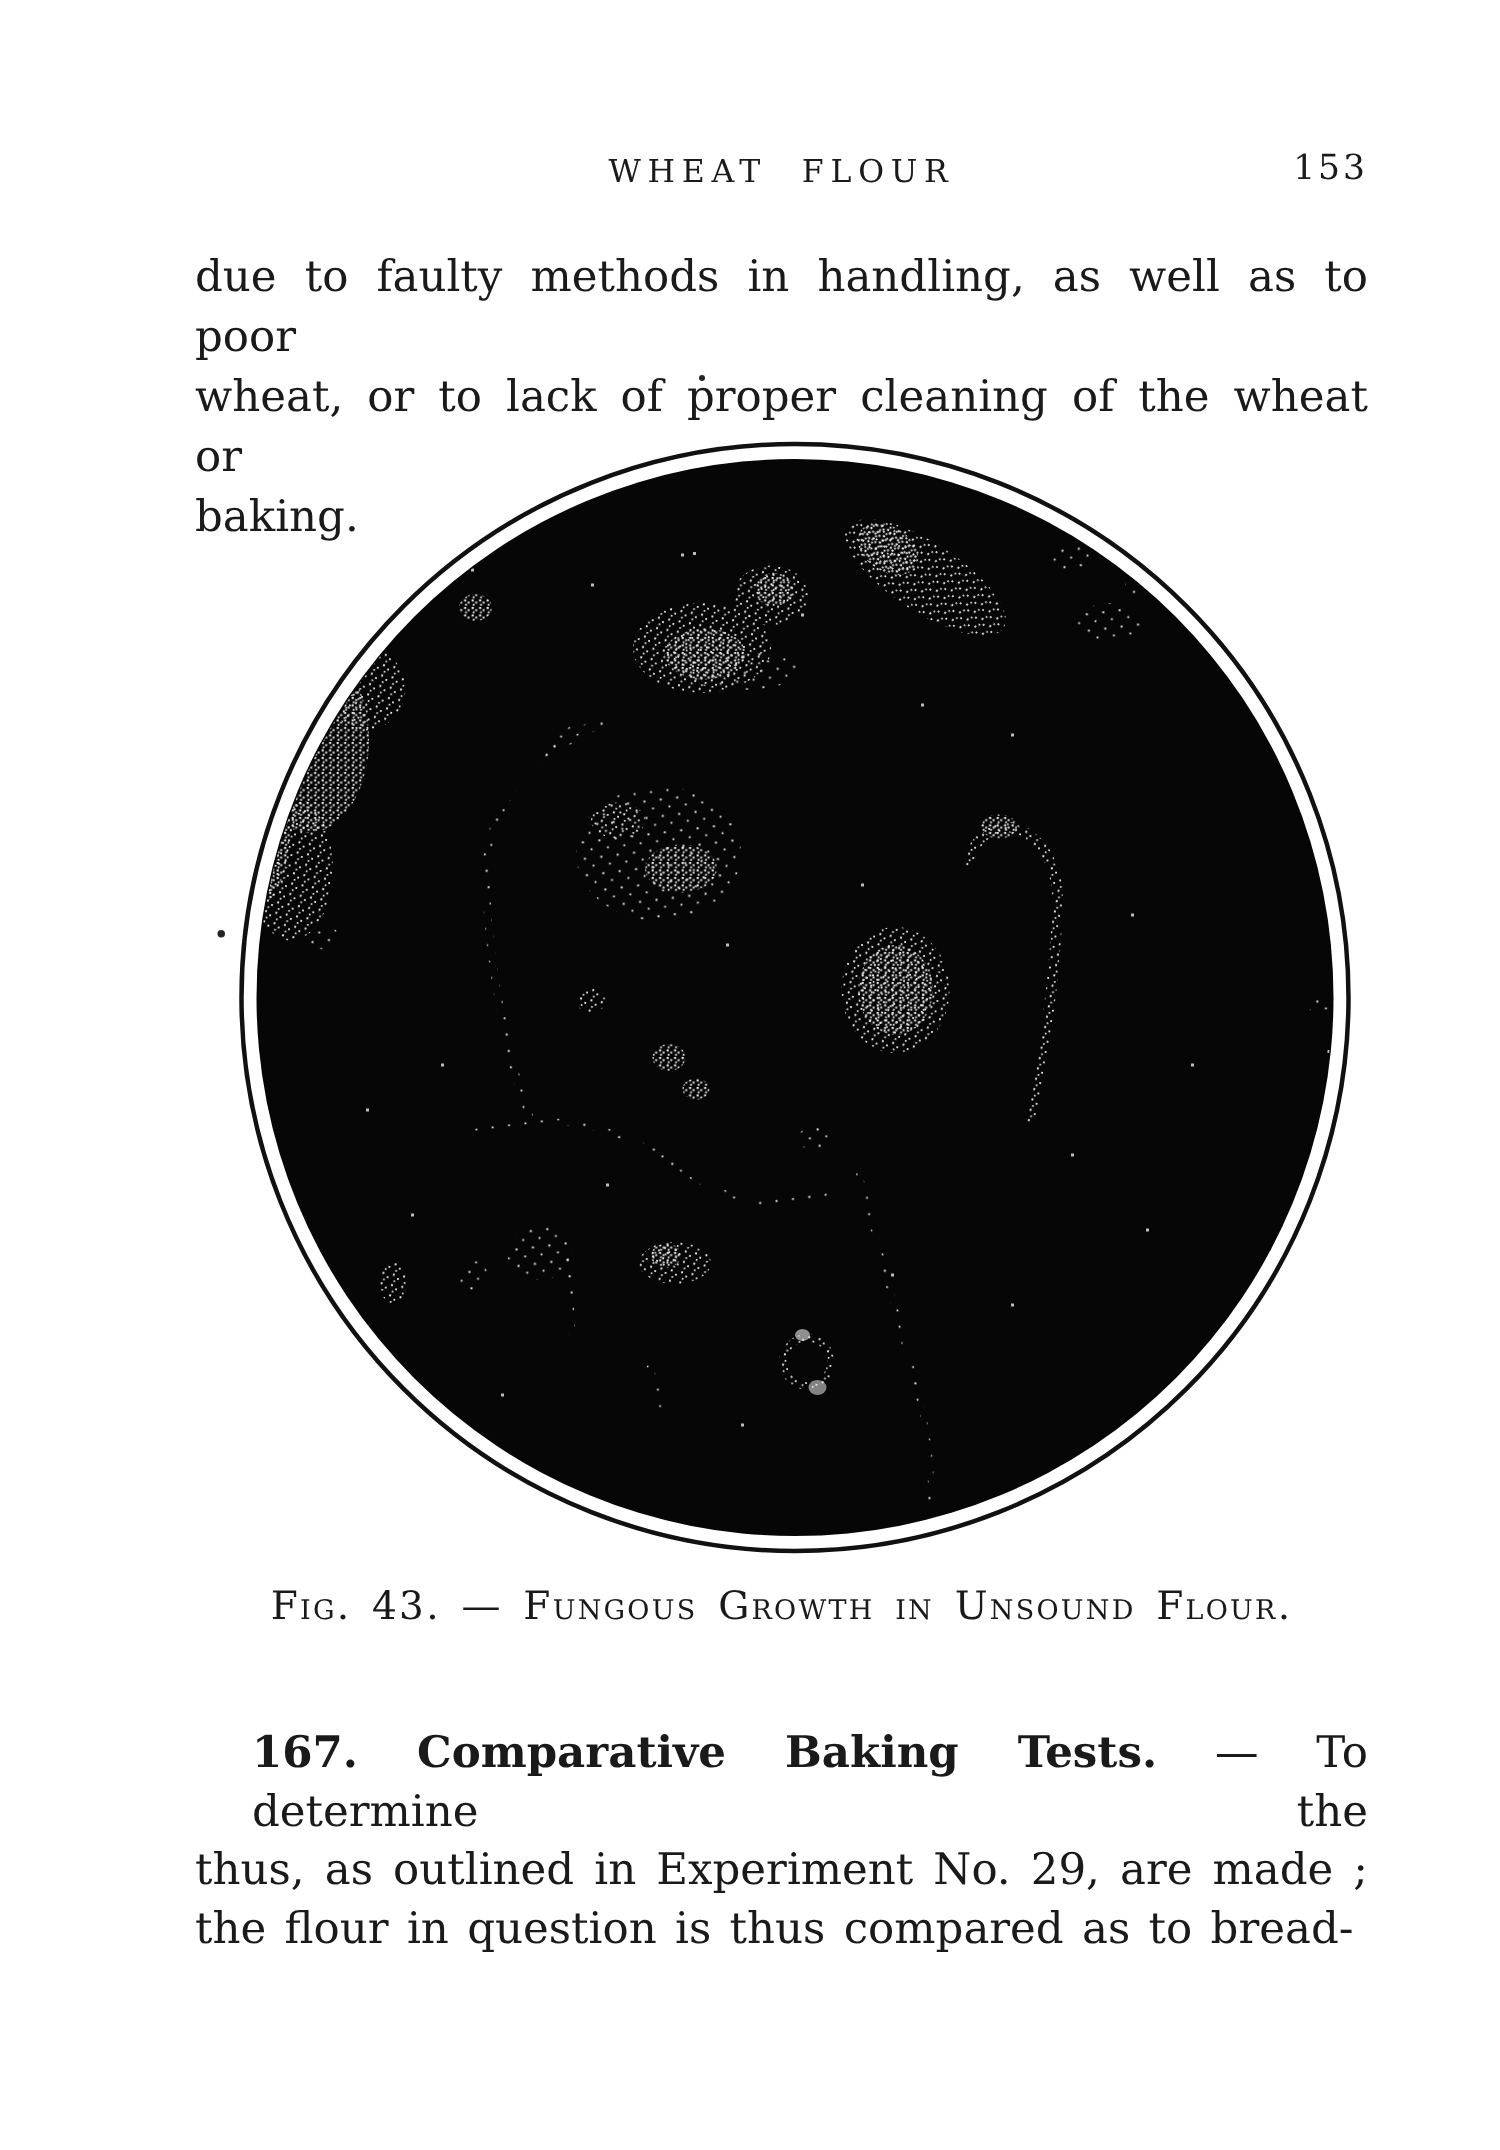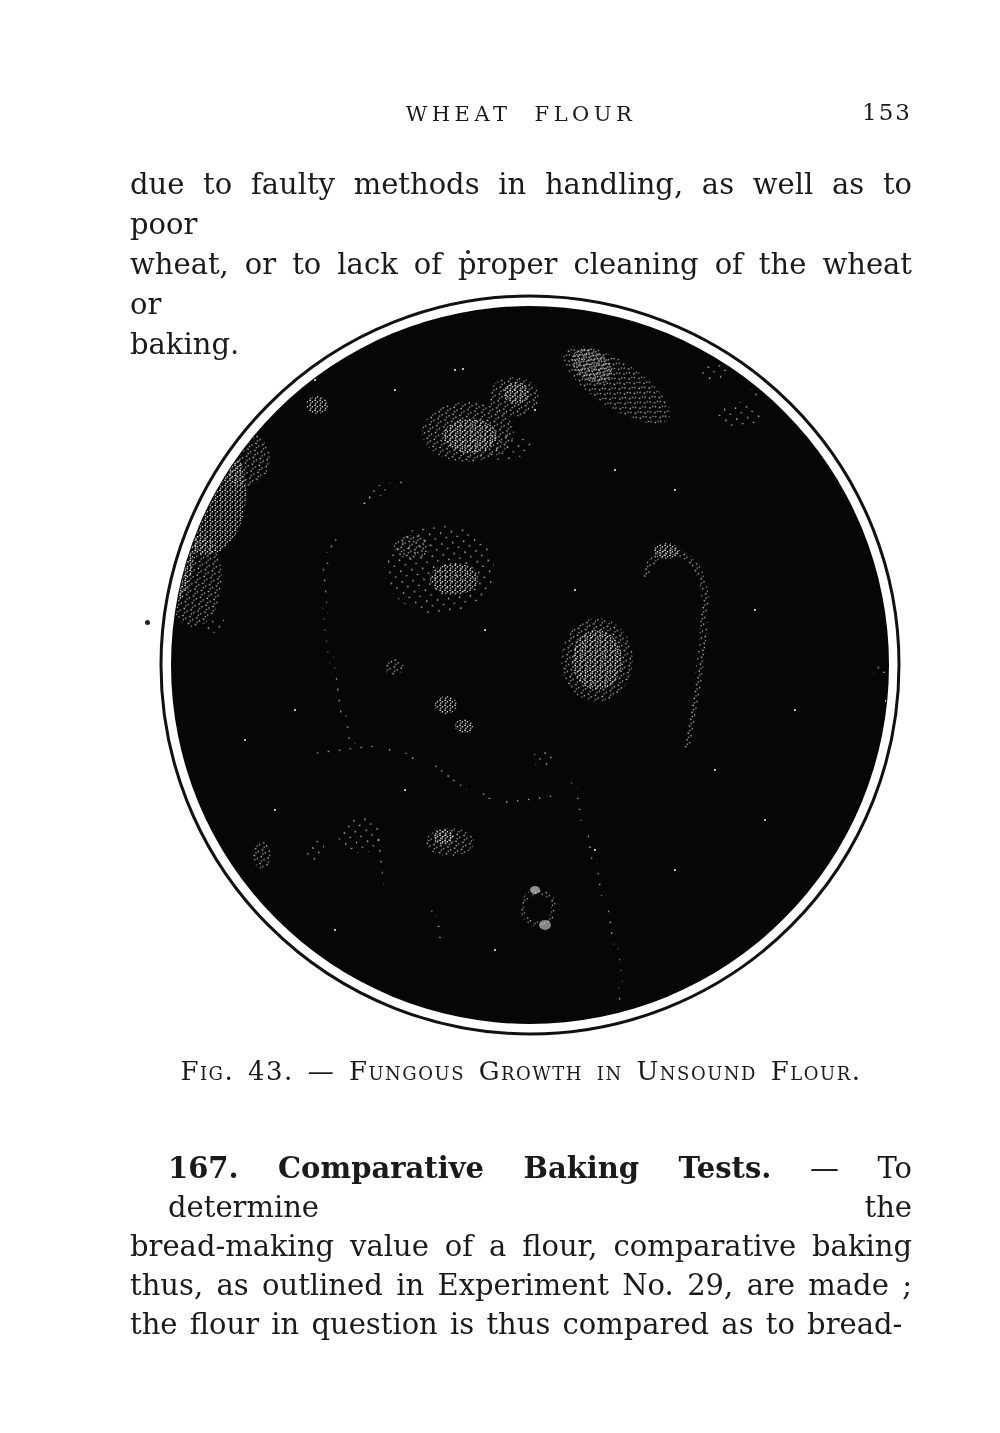--- a/index.html
+++ b/index.html
@@ -162,21 +162,20 @@
             <rect x="731" y="411" width="2" height="2"></rect>
         </g>
       </g>
     </svg>
   </figure>
 
   <div class="caption">Fig. 43. — Fungous Growth in Unsound Flour.</div>
 
   <section class="para para2">
     <div class="jline indent"><b class="runin">167. Comparative Baking Tests.</b><span> — To determine the</span></div>
-    <div class="jline">bread-making value of a flour, comparative baking</div>
     <div class="jline">thus, as outlined in Experiment No. 29, are made ;</div>
     <div class="jline last">the flour in question is thus compared as to bread-</div>
   </section>
 
   <span class="speck speck-margin"></span>
   <span class="speck speck-para"></span>
 
 </div>
 
 </body></html>

